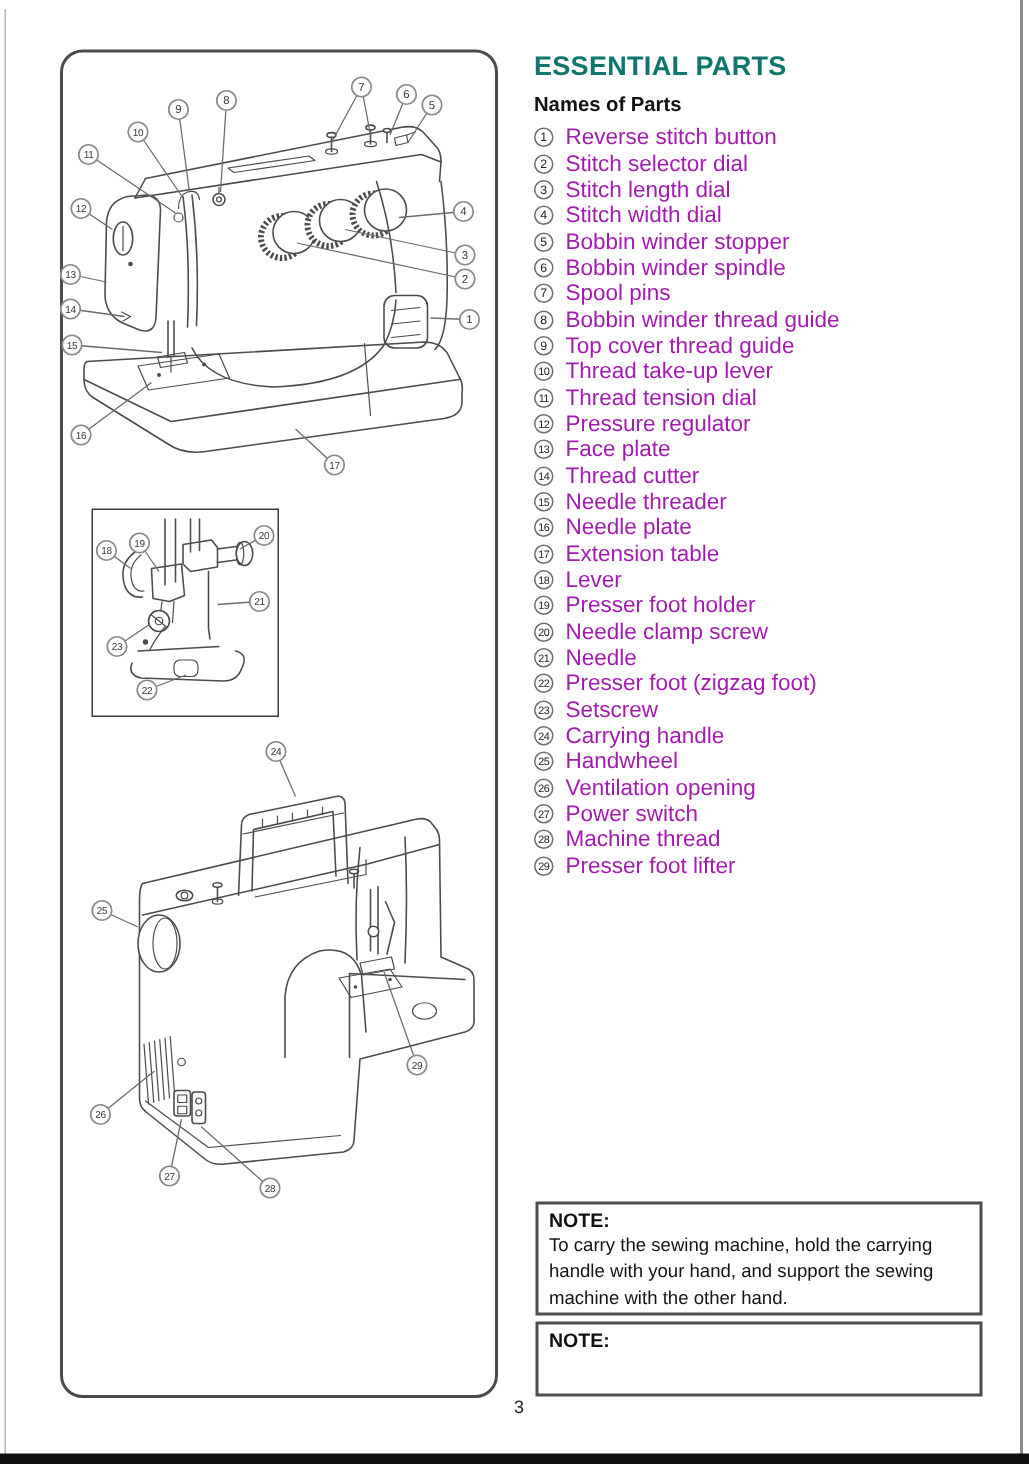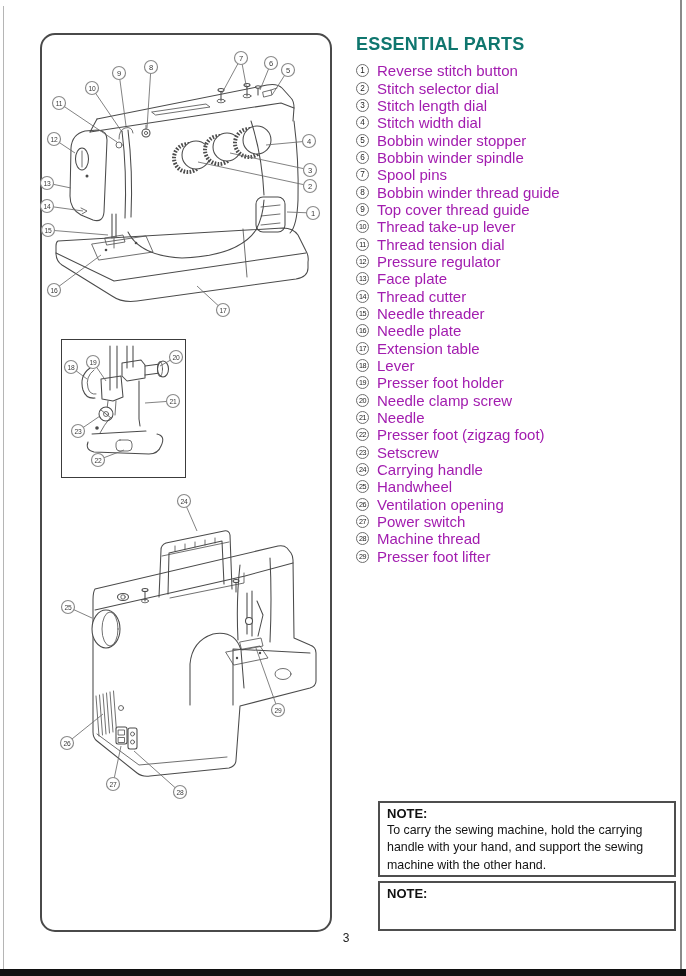--- a/index.html
+++ b/index.html
@@ -40,21 +40,21 @@
   .cnum{
     flex:0 0 13px;width:13px;height:13px;border:1px solid #6e6e6e;border-radius:50%;
     font-size:8.2px;line-height:12px;text-align:center;color:#222;box-sizing:border-box;
     margin-right:8px;
   }
   .cnum.two{font-size:7.2px;letter-spacing:-0.4px;}
   .plabel{font-size:15px;color:#a21caf;white-space:nowrap;}
 
   .note-box{
     position:absolute;left:357px;width:298px;border:2px solid #4e4e4e;
-    background:#fff;box-sizing:border-box;padding:2px 5px 0 7px;overflow:hidden;margin-left:21px;
+    background:#fff;box-sizing:border-box;padding:2px 5px 0 7px;overflow:hidden;
   }
   .note-1{top:801px;height:76px;}
   .note-2{top:881px;height:50px;}
   .note-heading{font-size:13px;font-weight:bold;color:#111;line-height:17px;}
   .note-text{font-size:12.4px;color:#131313;line-height:17.4px;}
 
   .page-number{position:absolute;left:330px;top:931px;width:32px;text-align:center;font-size:12px;color:#222;}
 </style>
 </head>
 <body>
@@ -297,20 +297,21 @@
       <line x1="180" y1="792" x2="134" y2="751" class="leader"></line>
       <circle cx="180" cy="792" r="6.5" class="cc"></circle>
       <text x="180" y="794.6" class="ct small">28</text>
       <line x1="278" y1="710" x2="256" y2="648" class="leader"></line>
       <circle cx="278" cy="710" r="6.5" class="cc"></circle>
       <text x="278" y="712.6" class="ct small">29</text>
     </svg>
 
   <div class="right-col">
     <h1 class="title">ESSENTIAL PARTS</h1>
+    <h2 class="subtitle">Names of Parts</h2>
     <ul class="parts-list">
         <li class="part-row">
           <span class="cnum">1</span>
           <span class="plabel">Reverse stitch button</span>
         </li>
         <li class="part-row">
           <span class="cnum">2</span>
           <span class="plabel">Stitch selector dial</span>
         </li>
         <li class="part-row">

